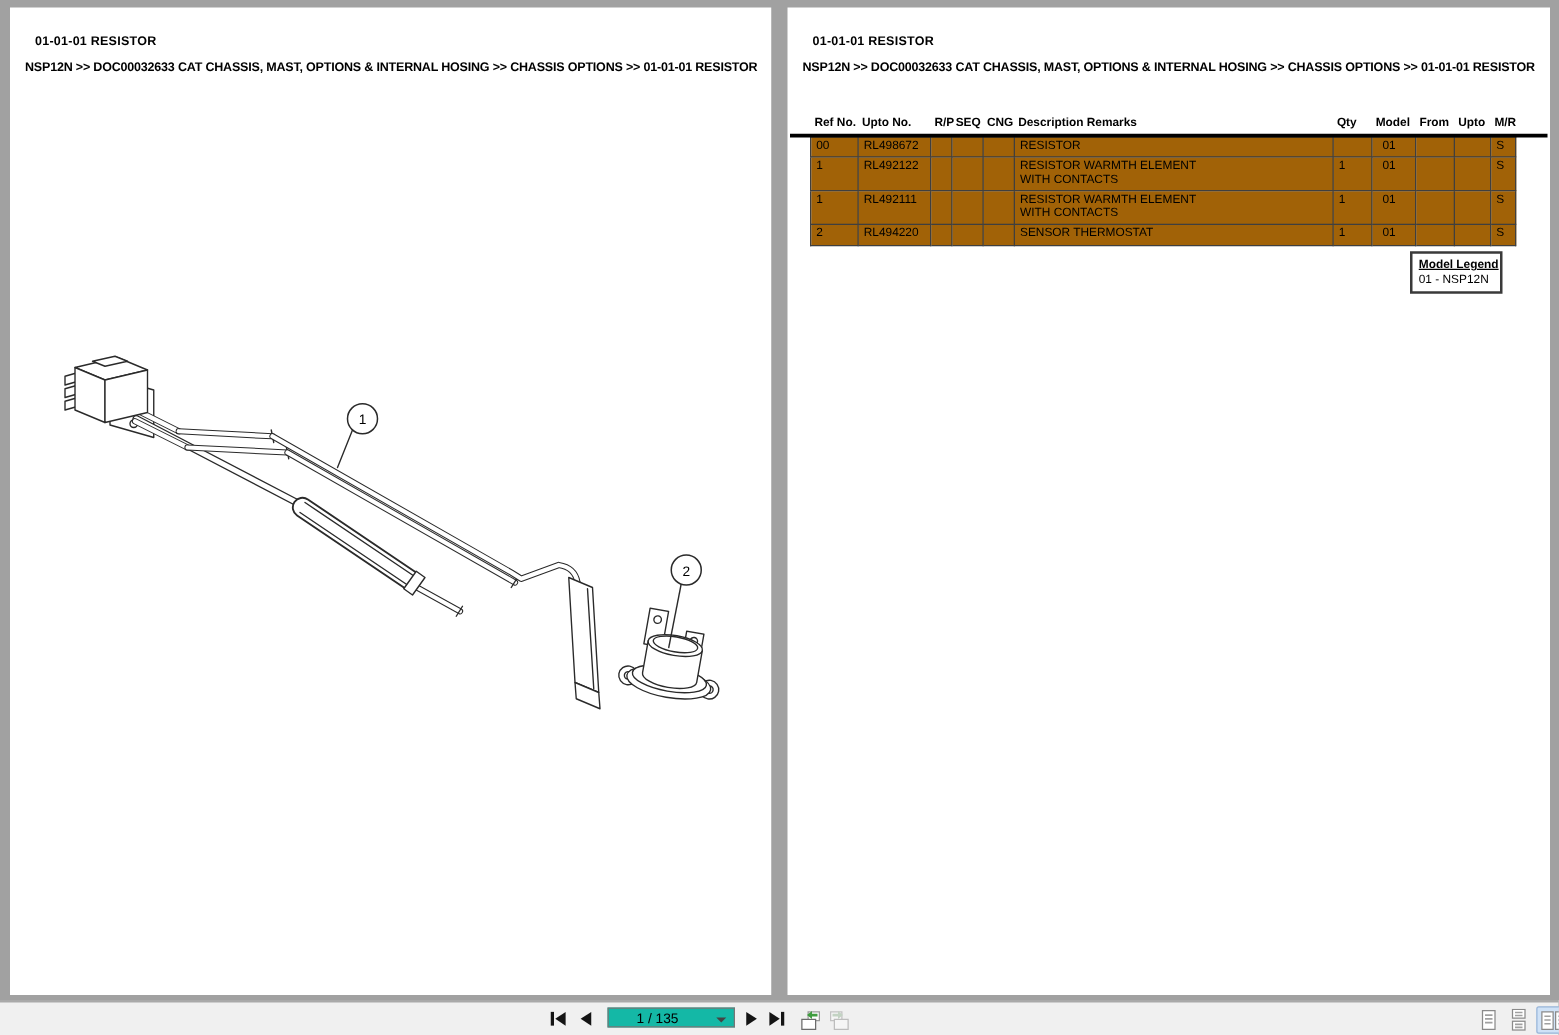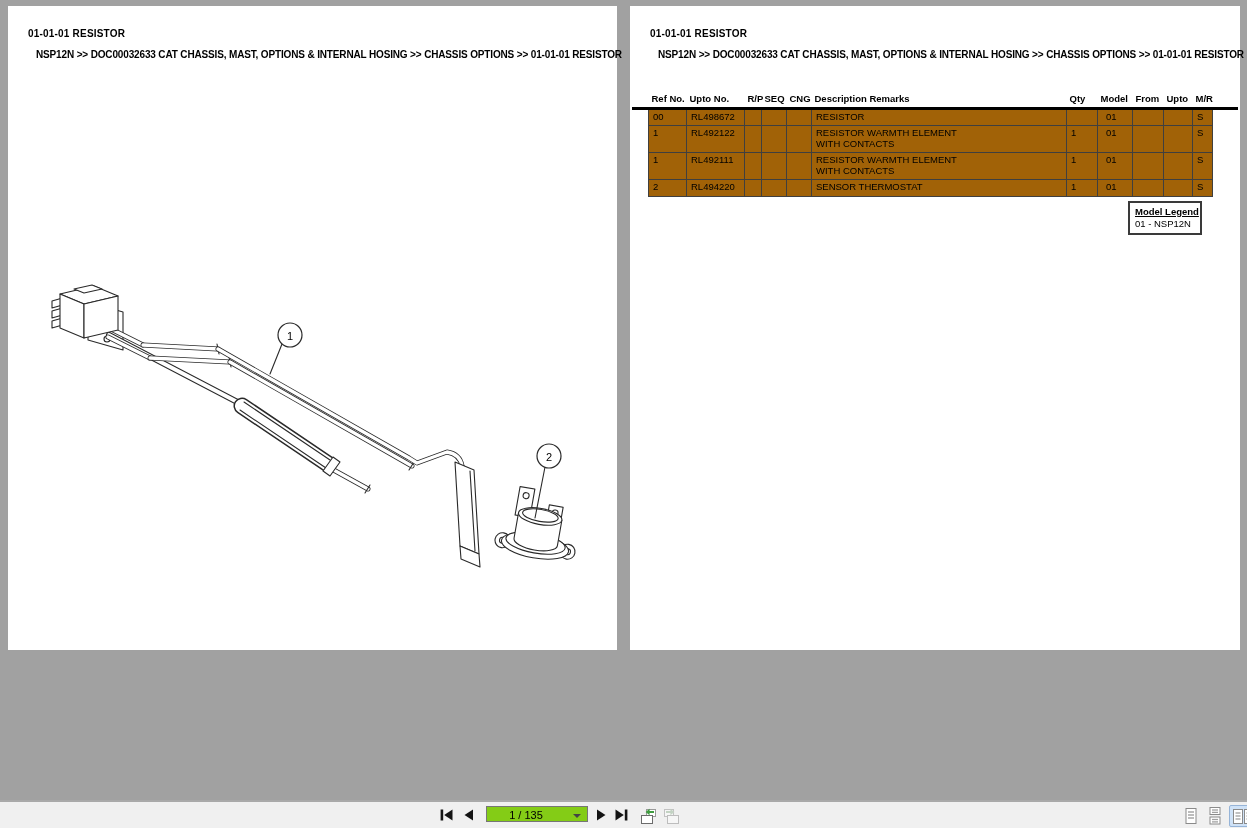--- a/index.html
+++ b/index.html
@@ -4,30 +4,30 @@
 <style>
   * { box-sizing: border-box; margin: 0; padding: 0; }
   html,body { width:1247px; height:828px; overflow:hidden; }
   body {
     position:relative;
     background:#a1a1a1;
     font-family:"Liberation Sans", sans-serif;
     color:#000;
   }
   .page {
-    position:absolute; top:6px; height:644px; background:#fff;
+    position:absolute; top:6px; height:790px; background:#fff;
   }
   .page-left  { left:8px;   width:609px; }
   .page-right { left:630px; width:610px; }
   .doc-title {
     position:absolute; left:20px; top:22px;
     font-size:10px; font-weight:bold; letter-spacing:.2px; white-space:nowrap;
   }
   .breadcrumb {
-    position:absolute; left:28px; top:43px;
+    position:absolute; left:12px; top:43px;
     font-size:10px; font-weight:bold; letter-spacing:-0.15px; white-space:nowrap;text-align:right;
   }
   
   .parts-table {
     position:absolute; left:18px; top:86px;
     border-collapse:collapse; table-layout:fixed; width:564px;
     font-size:9.5px; line-height:10.5px;
   }
   .parts-table thead td {
     border:none; font-weight:bold; padding:2px 3px 4px 3px; white-space:nowrap;
@@ -51,21 +51,21 @@
   .diagram-svg { position:absolute; left:0; top:0; }
   
   .toolbar {
     position:absolute; left:0; top:800px; width:1247px; height:28px;
     background:#f0f0f0; border-top:2px solid #a9a9a9;
   }
   .tb-btn { position:absolute; top:4px; width:18px; height:18px; cursor:default; }
   .tb-btn svg { display:block; }
   .page-combo {
     position:absolute; left:486px; top:4px; width:102px; height:16px;
-    background:#84cc16; border:1px solid #767676;
+    background:#14b8a6; border:1px solid #767676;
   }
   .page-combo .combo-text {
     position:absolute; left:0; top:2px; width:78px; text-align:center;
     font-size:11px; color:#000;
   }
   .combo-arrow {
     position:absolute; right:6px; top:7px; width:0; height:0;
     border-left:4px solid transparent; border-right:4px solid transparent;
     border-top:4px solid #444;
   }

